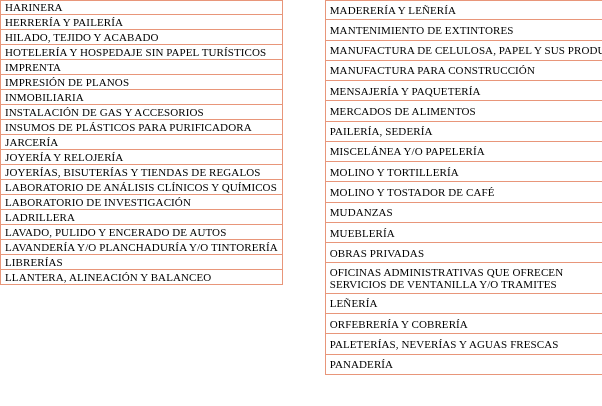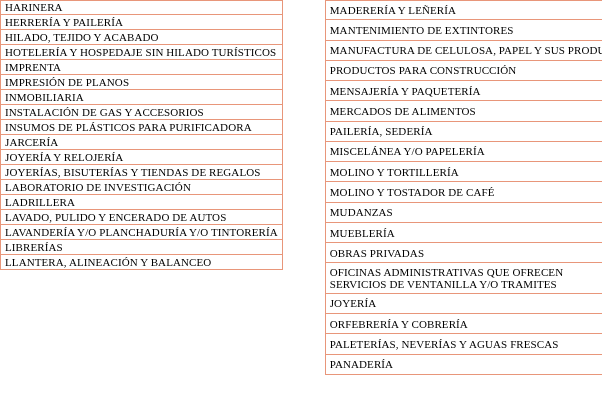--- a/index.html
+++ b/index.html
@@ -73,21 +73,21 @@
       <div class="cell">
         <span>HARINERA</span>
       </div>
       <div class="cell">
         <span>HERRERÍA Y PAILERÍA</span>
       </div>
       <div class="cell">
         <span>HILADO, TEJIDO Y ACABADO</span>
       </div>
       <div class="cell">
-        <span>HOTELERÍA Y HOSPEDAJE SIN HILADO TURÍSTICOS</span>
+        <span>HOTELERÍA Y HOSPEDAJE SIN PAPEL TURÍSTICOS</span>
       </div>
       <div class="cell">
         <span>IMPRENTA</span>
       </div>
       <div class="cell">
         <span>IMPRESIÓN DE PLANOS</span>
       </div>
       <div class="cell">
         <span>INMOBILIARIA</span>
       </div>
@@ -98,20 +98,23 @@
         <span>INSUMOS DE PLÁSTICOS PARA PURIFICADORA</span>
       </div>
       <div class="cell">
         <span>JARCERÍA</span>
       </div>
       <div class="cell">
         <span>JOYERÍA Y RELOJERÍA</span>
       </div>
       <div class="cell">
         <span>JOYERÍAS, BISUTERÍAS Y TIENDAS DE REGALOS</span>
+      </div>
+      <div class="cell">
+        <span>LABORATORIO DE ANÁLISIS CLÍNICOS Y QUÍMICOS</span>
       </div>
       <div class="cell">
         <span>LABORATORIO DE INVESTIGACIÓN</span>
       </div>
       <div class="cell">
         <span>LADRILLERA</span>
       </div>
       <div class="cell">
         <span>LAVADO, PULIDO Y ENCERADO DE AUTOS</span>
       </div>
@@ -129,21 +132,21 @@
       <div class="cell">
         <span>MADERERÍA Y LEÑERÍA</span>
       </div>
       <div class="cell">
         <span>MANTENIMIENTO DE EXTINTORES</span>
       </div>
       <div class="cell">
         <span>MANUFACTURA DE CELULOSA, PAPEL Y SUS PRODUCTOS</span>
       </div>
       <div class="cell">
-        <span>PRODUCTOS PARA CONSTRUCCIÓN</span>
+        <span>MANUFACTURA PARA CONSTRUCCIÓN</span>
       </div>
       <div class="cell">
         <span>MENSAJERÍA Y PAQUETERÍA</span>
       </div>
       <div class="cell">
         <span>MERCADOS DE ALIMENTOS</span>
       </div>
       <div class="cell">
         <span>PAILERÍA, SEDERÍA</span>
       </div>
@@ -162,21 +165,21 @@
       <div class="cell">
         <span>MUEBLERÍA</span>
       </div>
       <div class="cell">
         <span>OBRAS PRIVADAS</span>
       </div>
       <div class="cell tall">
         <span>OFICINAS ADMINISTRATIVAS QUE OFRECEN SERVICIOS DE VENTANILLA Y/O TRAMITES</span>
       </div>
       <div class="cell">
-        <span>JOYERÍA</span>
+        <span>LEÑERÍA</span>
       </div>
       <div class="cell">
         <span>ORFEBRERÍA Y COBRERÍA</span>
       </div>
       <div class="cell">
         <span>PALETERÍAS, NEVERÍAS Y AGUAS FRESCAS</span>
       </div>
       <div class="cell">
         <span>PANADERÍA</span>
       </div>

